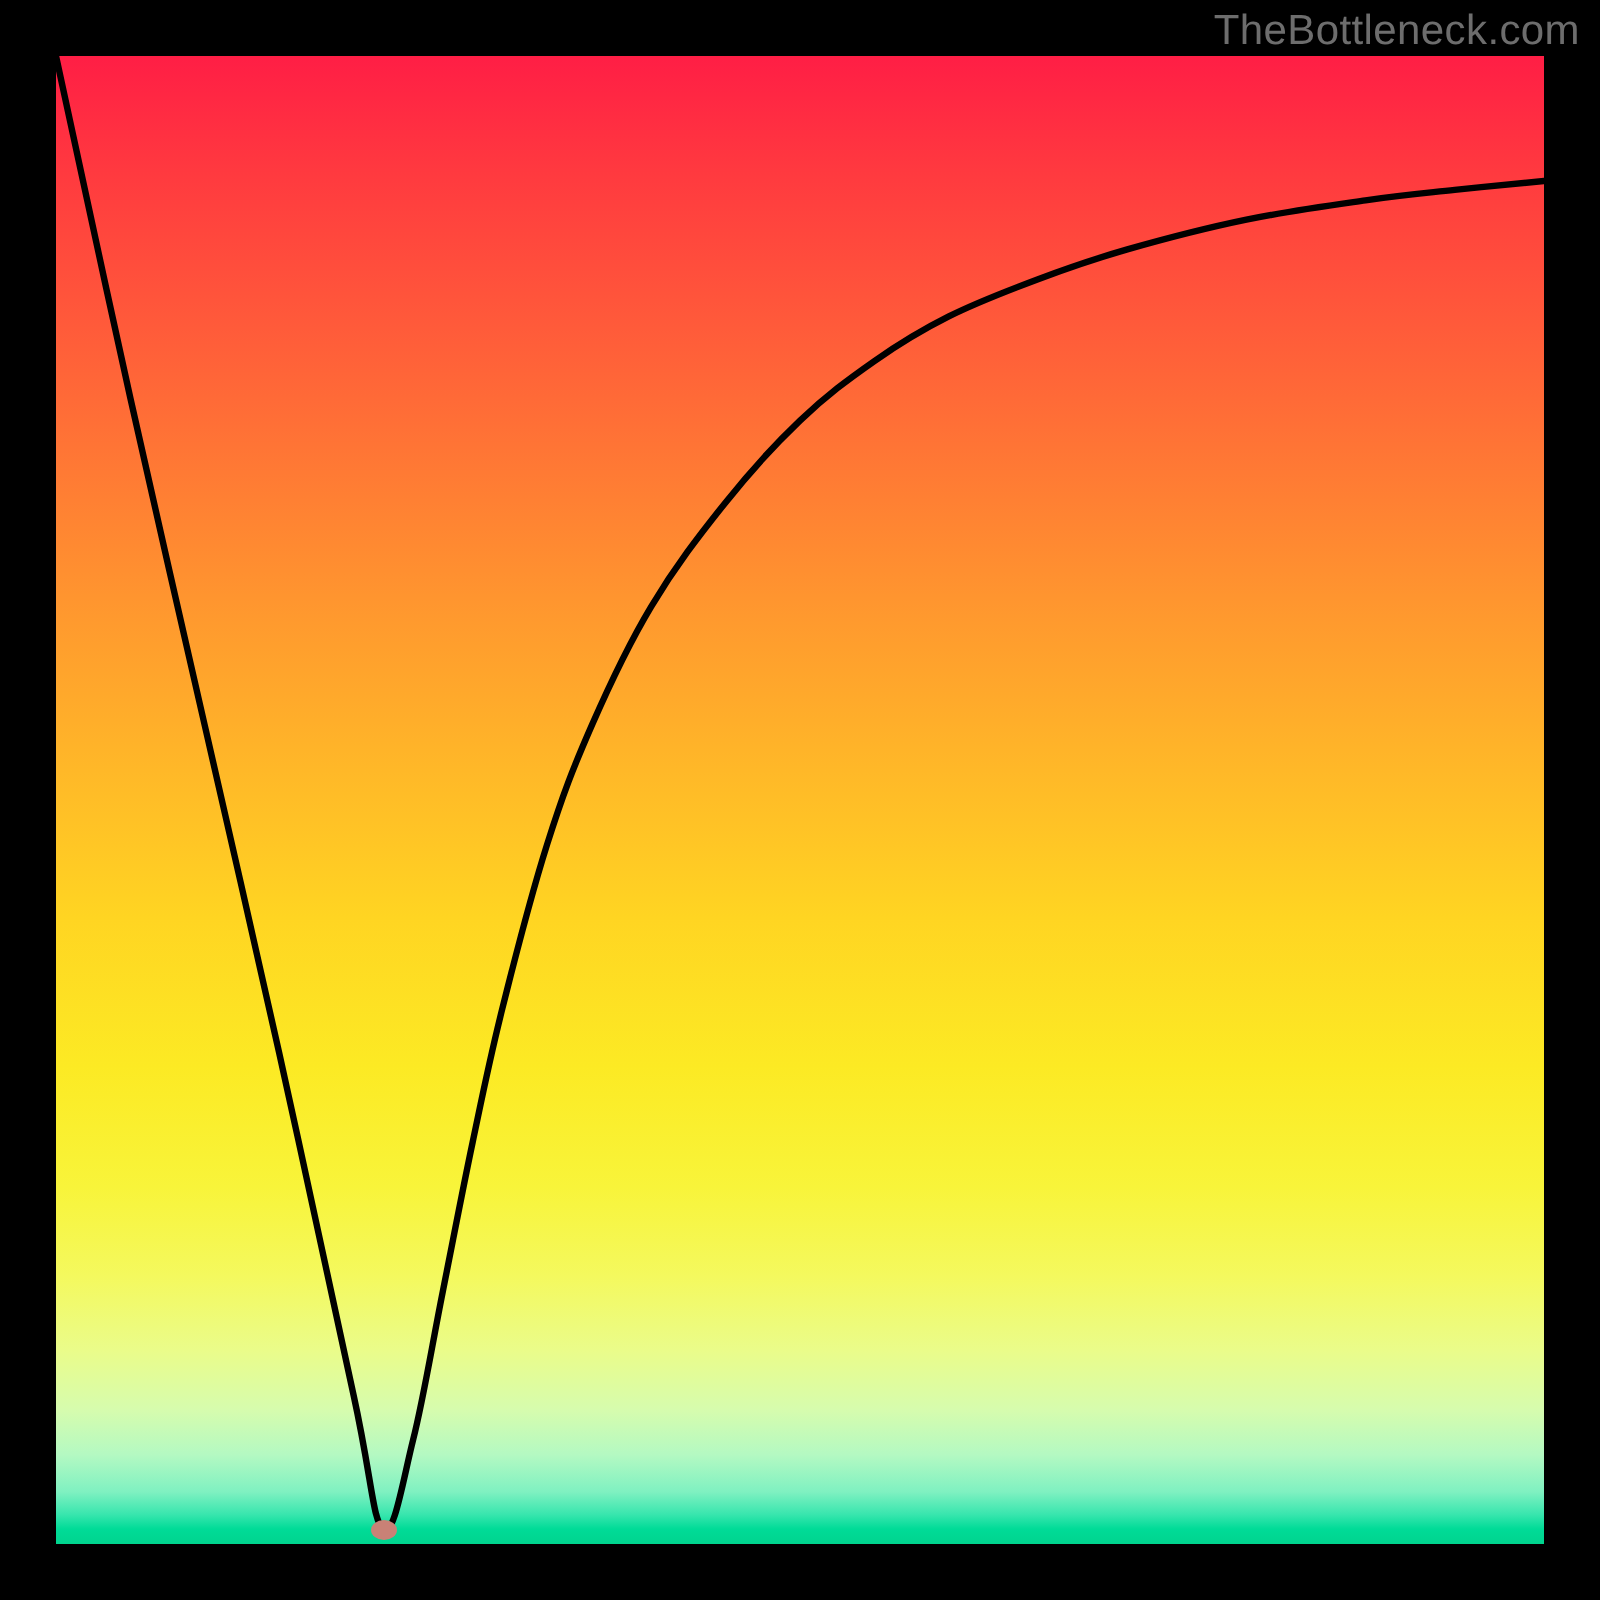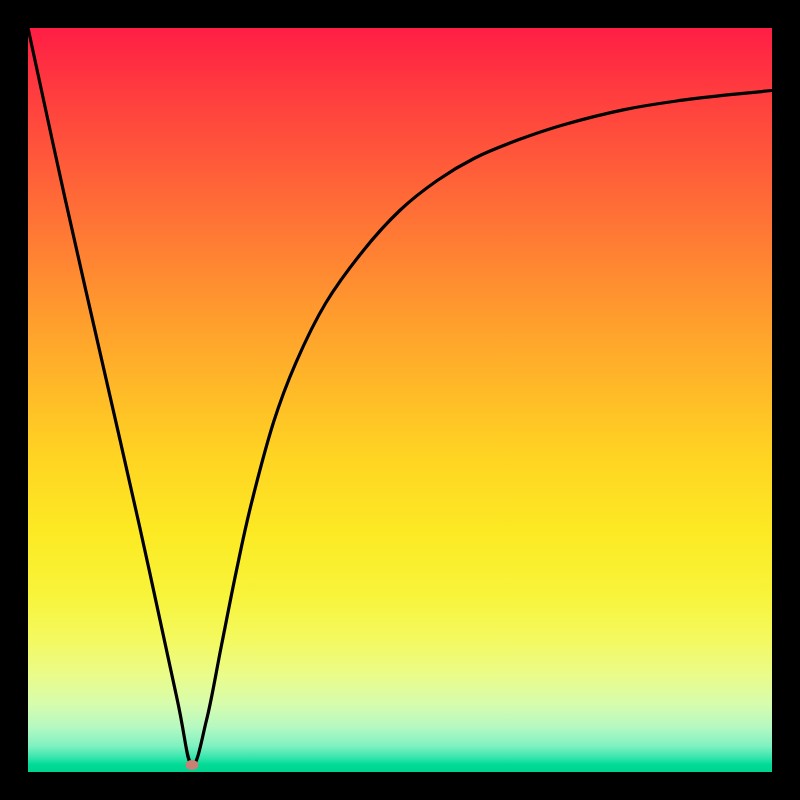--- a/index.html
+++ b/index.html
@@ -69,20 +69,21 @@
     font-size: 21px;
     font-weight: 500;
     letter-spacing: 0.2px;
   }
 </style>
 </head>
 <body>
 
 <div class="wrap">
 
+  <div class="watermark">TheBottleneck.com</div>
 
   <div class="plot">
     <div class="gradient"></div>
 
     <svg class="curve-svg" viewBox="0 0 744 744" preserveAspectRatio="none">
       <path id="curve-path" fill="none" stroke="#000" stroke-width="3.2" stroke-linejoin="round" stroke-linecap="round" d="M 0 0 C 6.696000000000001 30.8016, 23.808 110.85600000000002, 37.2 171.12 C 50.592000000000006 231.384, 61.00800000000001 275.87519999999995, 74.4 334.79999999999995 C 87.792 393.72479999999996, 98.208 438.216, 111.6 498.48 C 124.99199999999999 558.744, 139.4256 626.7456000000001, 148.8 669.6 C 158.17440000000002 712.4544, 158.3232 732.5423999999999, 163.68 736.56 C 169.0368 740.5776, 173.2032 713.3471999999999, 178.56 691.92 C 183.9168 670.4928, 188.0832 644.304, 193.44 617.52 C 198.7968 590.736, 202.96320000000003 568.5648, 208.32000000000002 543.12 C 213.67680000000001 517.6752, 216.504 502.944, 223.2 476.16 C 229.896 449.37600000000003, 237.4848 419.7648, 245.52 394.32 C 253.5552 368.8752, 258.4656 356.2272, 267.84 334.79999999999995 C 277.21439999999996 313.3727999999999, 285.54720000000003 295.36799999999994, 297.6 275.28 C 309.6528 255.19199999999998, 321.408 239.94000000000005, 334.8 223.20000000000005 C 348.192 206.46000000000004, 358.608 195.0024, 372 182.27999999999997 C 385.392 169.55759999999995, 395.80800000000005 161.89439999999996, 409.20000000000005 152.51999999999998 C 422.59200000000004 143.1456, 431.6688 137.56560000000005, 446.4 130.20000000000005 C 461.1312 122.83440000000006, 474.9696 117.62640000000003, 491.04 111.60000000000002 C 507.1104 105.57360000000001, 516.9312 102.07680000000002, 535.68 96.72000000000003 C 554.4287999999999 91.36320000000003, 573.7728000000001 86.25936000000003, 595.2 81.84000000000003 C 616.6272 77.42064000000003, 635.9712000000001 74.84640000000003, 654.72 72.168 C 673.4688 69.48959999999998, 683.2896000000001 68.70095999999991, 699.36 66.95999999999992 C 715.4304 65.21903999999994, 735.9648 63.299520000000065, 744 62.496000000000095"></path>
     </svg>
 
     <div id="min-marker" class="marker" style="left: 163.68px; top: 737.304px;"></div>
   </div>

